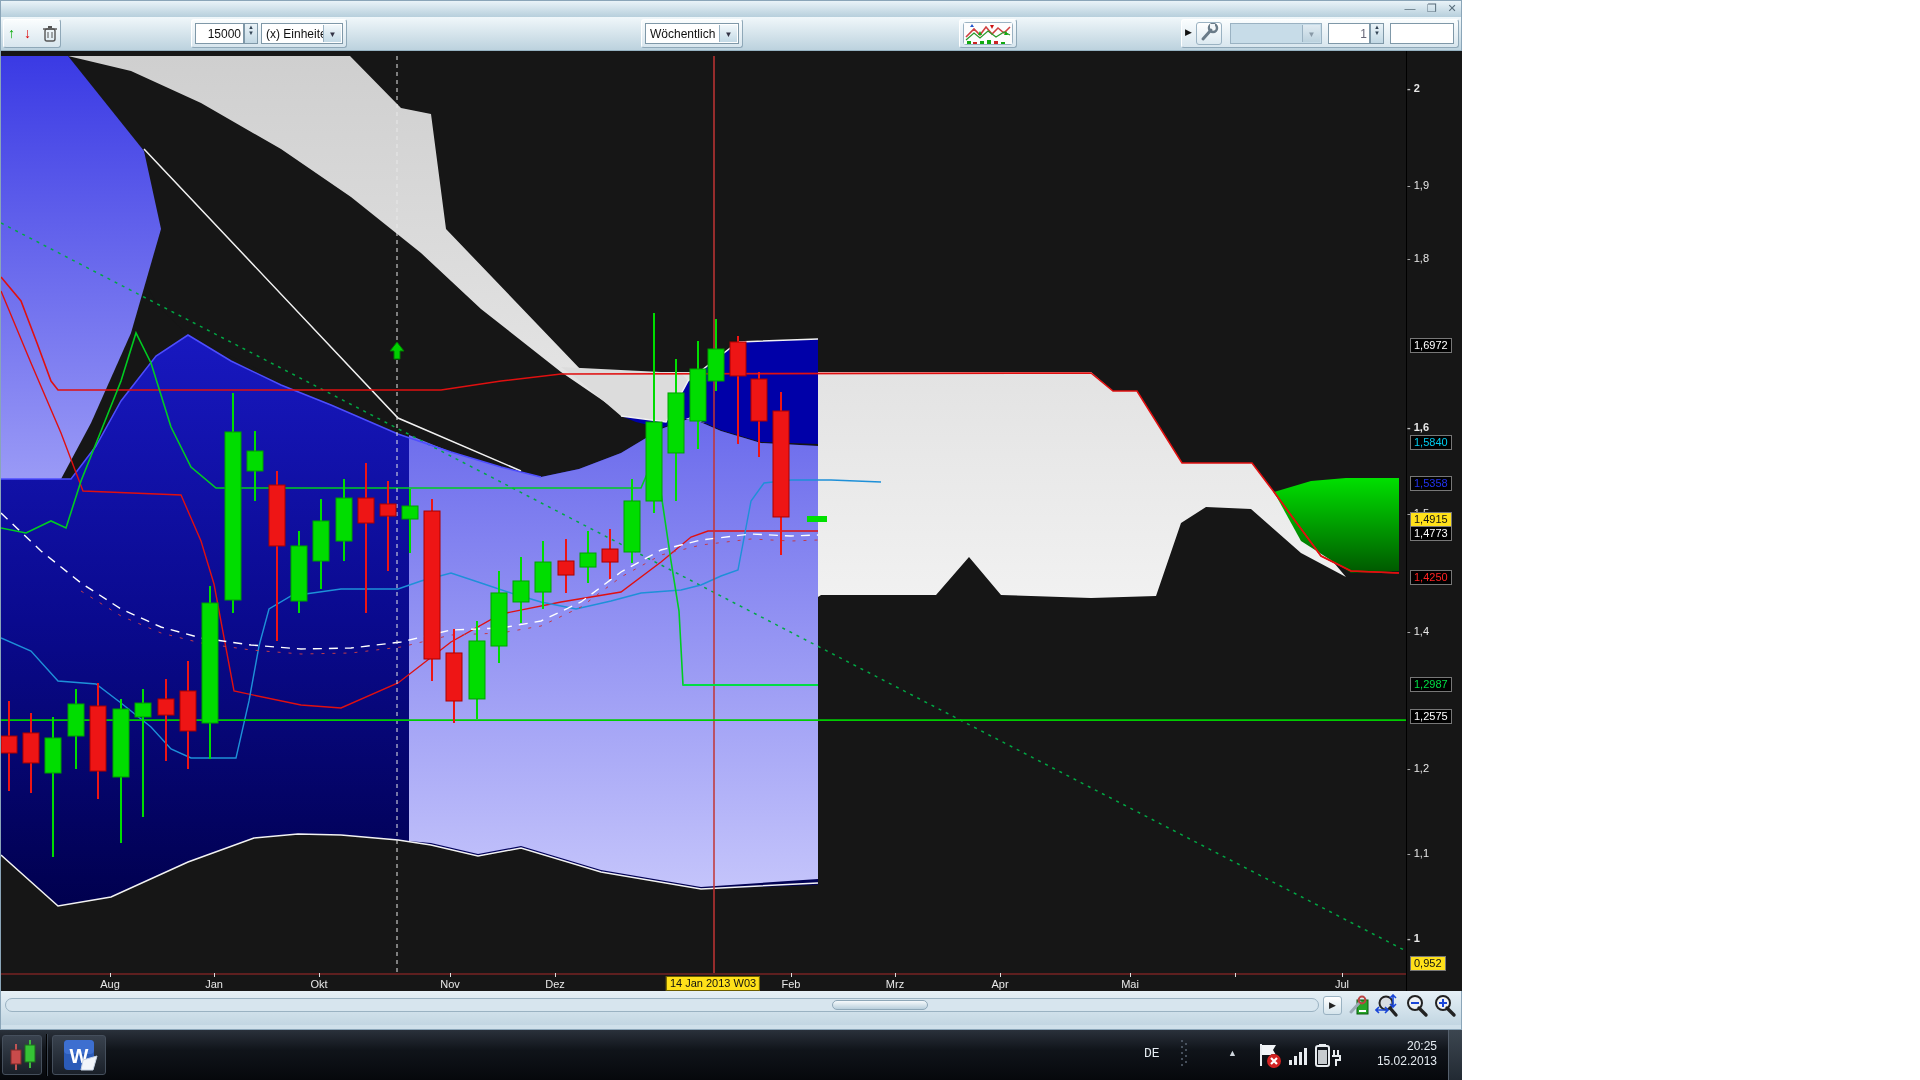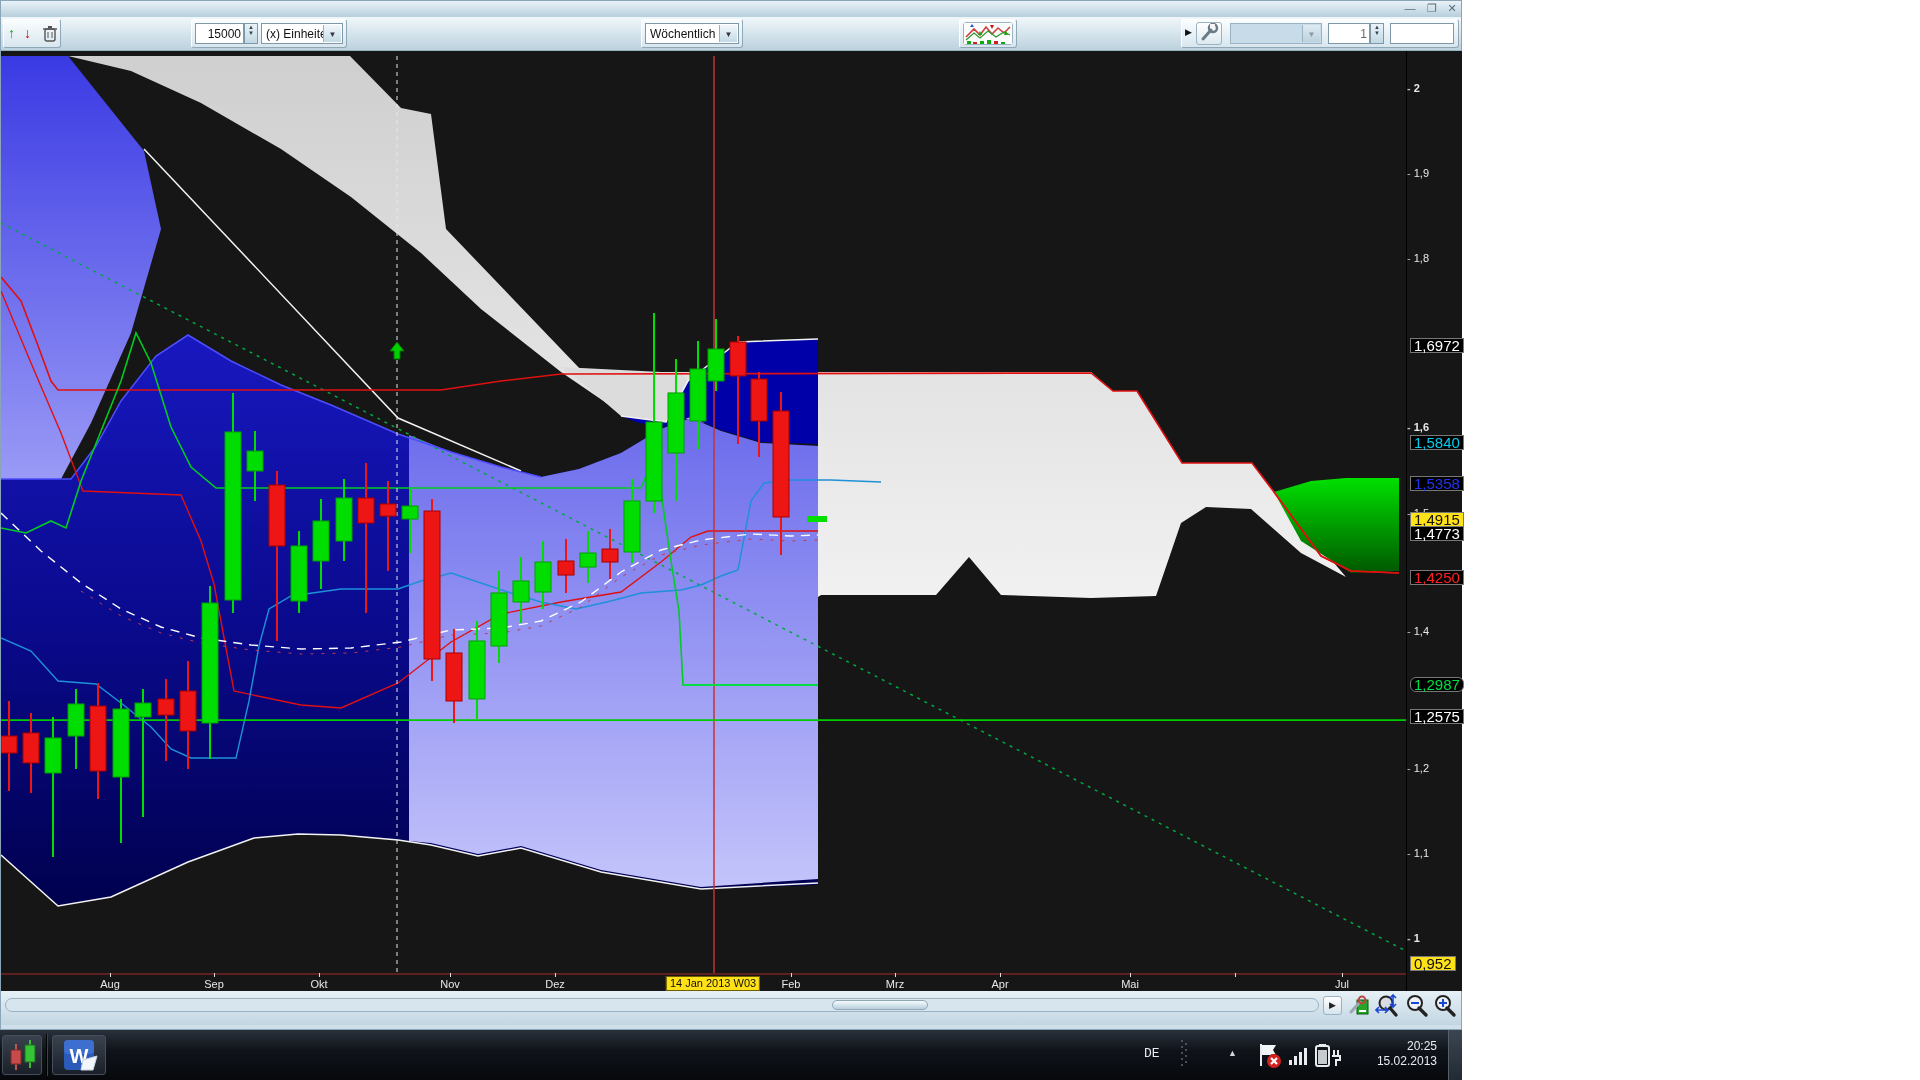--- a/index.html
+++ b/index.html
@@ -14,21 +14,21 @@
   .tbbtn{border:1px solid #9ab2c2;background:linear-gradient(#ffffff,#dce9f0);border-radius:3px;box-sizing:border-box;}
   .spinbox{background:#fff;border:1px solid #7f98a8;box-sizing:border-box;font-size:12px;color:#111;text-align:right;}
   .spinarrows{background:linear-gradient(#eaf3f8,#c2d8e4);border:1px solid #7f98a8;box-sizing:border-box;font-size:6px;line-height:6px;color:#345;text-align:center;}
   .ddown{background:#fff;border:1px solid #7f98a8;box-sizing:border-box;font-size:12px;color:#111;}
   .ddbtn{position:absolute;right:1px;top:1px;bottom:1px;width:17px;background:linear-gradient(#f2f8fb,#c4dae6);border-left:1px solid #9ab2c2;color:#334;font-size:8px;text-align:center;}
   
   #plot{left:0;top:50px;width:1405px;height:922px;background:#161616;}
   #axiscol{left:1405px;top:50px;width:55px;height:940px;background:#161616;border-left:1px solid #000;}
   .ytick{position:absolute;left:0;color:#e8e8e8;font-size:11px;white-space:nowrap;}
   .ytick .dash{color:#bbb;}
-  .badge{position:absolute;left:3px;font-size:15px;padding:0 3px;border:1px solid #777;background:#000;white-space:nowrap;line-height:13px;}
+  .badge{position:absolute;left:3px;font-size:11px;padding:0 3px;border:1px solid #777;background:#000;white-space:nowrap;line-height:13px;}
   #datestrip{left:0;top:972px;width:1405px;height:18px;background:#161616;border-top:2px solid #5e1f1f;box-sizing:border-box;}
   .mlabel{position:absolute;top:3px;color:#e8e8e8;font-size:11px;transform:translateX(-50%);}
   .mtick{position:absolute;top:-2px;width:1px;height:4px;background:#ddd;}
   #datebadge{position:absolute;top:1px;transform:translateX(-50%);background:#ffe11a;border:1px solid #6b5d00;color:#111;font-size:11px;padding:0 3px;line-height:13px;white-space:nowrap;}
   
   #scrollrow{left:0;top:990px;width:1460px;height:34px;background:linear-gradient(#e6f0f6,#c2d6e2);}
   #sctrack{left:4px;top:7px;width:1314px;height:14px;background:#d7e5ee;border:1px solid #9ab2c2;border-radius:7px;box-sizing:border-box;}
   #scthumb{left:826px;top:1px;width:96px;height:10px;background:linear-gradient(#f6fafc,#b9cfdc);border:1px solid #8fa8b8;border-radius:5px;box-sizing:border-box;}
   .scbtn{top:5px;width:19px;height:19px;border:1px solid #9ab2c2;background:linear-gradient(#ffffff,#d5e4ec);border-radius:3px;text-align:center;line-height:17px;font-size:9px;color:#222;box-sizing:border-box;}
   .icobtn{top:3px;width:24px;height:24px;}
@@ -249,44 +249,44 @@
         </g>
       <g id="gTop">
           <polygon points="389,350 396,341 403,350 399,350 399,358 393,358 393,350" fill="#00d000" stroke="#007700"></polygon>
           <rect x="806" y="515" width="20" height="6" fill="#00e000"></rect>
         </g>
     </svg>
   </div>
 
   <div class="abs" id="axiscol">
       <div class="ytick" style="top: 31px; font-weight: bold;"><span class="dash">-</span> <span>2</span></div>
-      <div class="ytick" style="top: 116px; font-weight: normal;"><span class="dash">-</span> <span>1,9</span></div>
+      <div class="ytick" style="top: 128px; font-weight: normal;"><span class="dash">-</span> <span>1,9</span></div>
       <div class="ytick" style="top: 201px; font-weight: normal;"><span class="dash">-</span> <span>1,8</span></div>
       <div class="ytick" style="top: 370px; font-weight: bold;"><span class="dash">-</span> <span>1,6</span></div>
       <div class="ytick" style="top: 456px; font-weight: normal;"><span class="dash">-</span> <span>1,5</span></div>
       <div class="ytick" style="top: 541px; font-weight: normal; margin-top: 33px;"><span class="dash">-</span> <span>1,4</span></div>
       <div class="ytick" style="top: 711px; font-weight: normal;"><span class="dash">-</span> <span>1,2</span></div>
       <div class="ytick" style="top: 796px; font-weight: normal;"><span class="dash">-</span> <span>1,1</span></div>
       <div class="ytick" style="top: 881px; font-weight: bold;"><span class="dash">-</span> <span>1</span></div>
       <div class="badge" style="top: 287px; background: rgb(0, 0, 0); color: rgb(255, 255, 255);">1,6972</div>
       <div class="badge" style="top: 384px; background: rgb(0, 0, 0); color: rgb(0, 204, 238);">1,5840</div>
       <div class="badge" style="top: 425px; background: rgb(0, 0, 0); color: rgb(34, 51, 238);">1,5358</div>
       <div class="badge" style="top: 461px; background: rgb(255, 225, 26); color: rgb(17, 17, 17);">1,4915</div>
       <div class="badge" style="top: 475px; background: rgb(0, 0, 0); color: rgb(255, 255, 255);">1,4773</div>
       <div class="badge" style="top: 519px; background: #000000; color: rgb(255, 34, 34);">1,4250</div>
-      <div class="badge" style="top: 626px; background: rgb(0, 0, 0); color: rgb(0, 221, 68); border-radius: 6px;">1,2987</div>
+      <div class="badge" style="top: 626px; background: rgb(0, 0, 0); color: rgb(0, 221, 68);">1,2987</div>
       <div class="badge" style="top: 658px; background: rgb(0, 0, 0); color: rgb(255, 255, 255);">1,2575</div>
       <div class="badge" style="top: 905px; background: rgb(255, 225, 26); color: rgb(17, 17, 17);">0,952</div>
     </div>
 
   <div class="abs" id="datestrip">
       <div class="mtick" style="left: 109px;"></div>
       <div class="mlabel" style="left: 109px;">Aug</div>
       <div class="mtick" style="left: 213px;"></div>
-      <div class="mlabel" style="left: 213px;">Sep</div>
+      <div class="mlabel" style="left: 213px;">Jan</div>
       <div class="mtick" style="left: 318px;"></div>
       <div class="mlabel" style="left: 318px;">Okt</div>
       <div class="mtick" style="left: 449px;"></div>
       <div class="mlabel" style="left: 449px;">Nov</div>
       <div class="mtick" style="left: 554px;"></div>
       <div class="mlabel" style="left: 554px;">Dez</div>
       <div class="mtick" style="left: 790px;"></div>
       <div class="mlabel" style="left: 790px;">Feb</div>
       <div class="mtick" style="left: 894px;"></div>
       <div class="mlabel" style="left: 894px;">Mrz</div>

